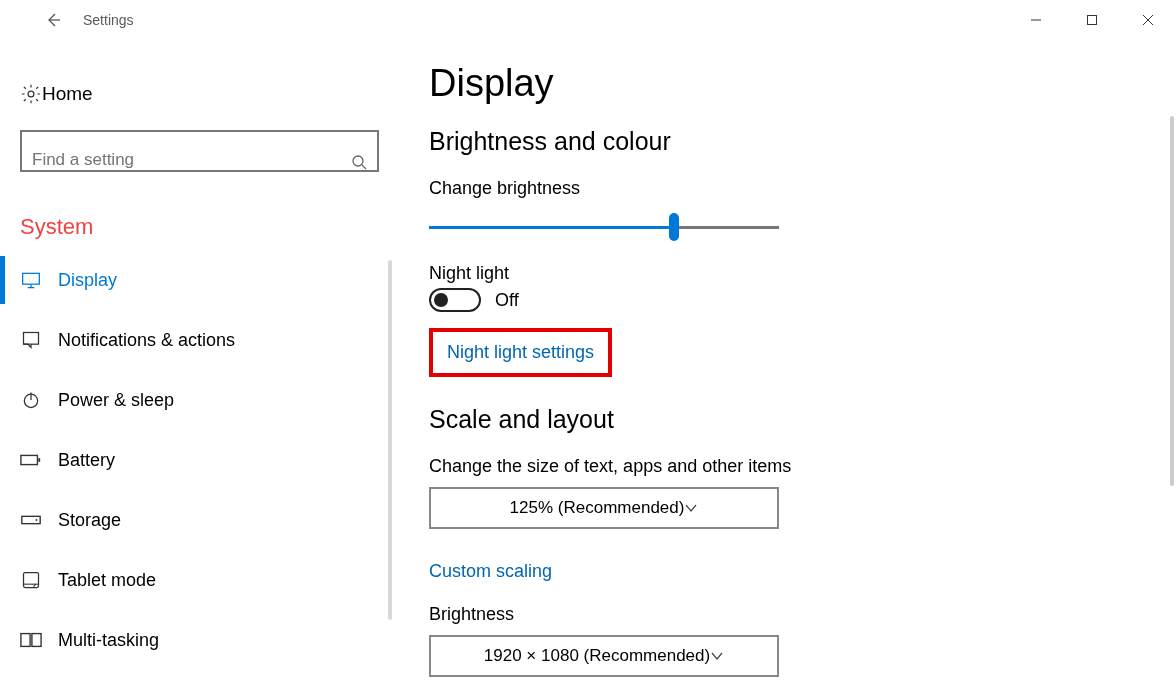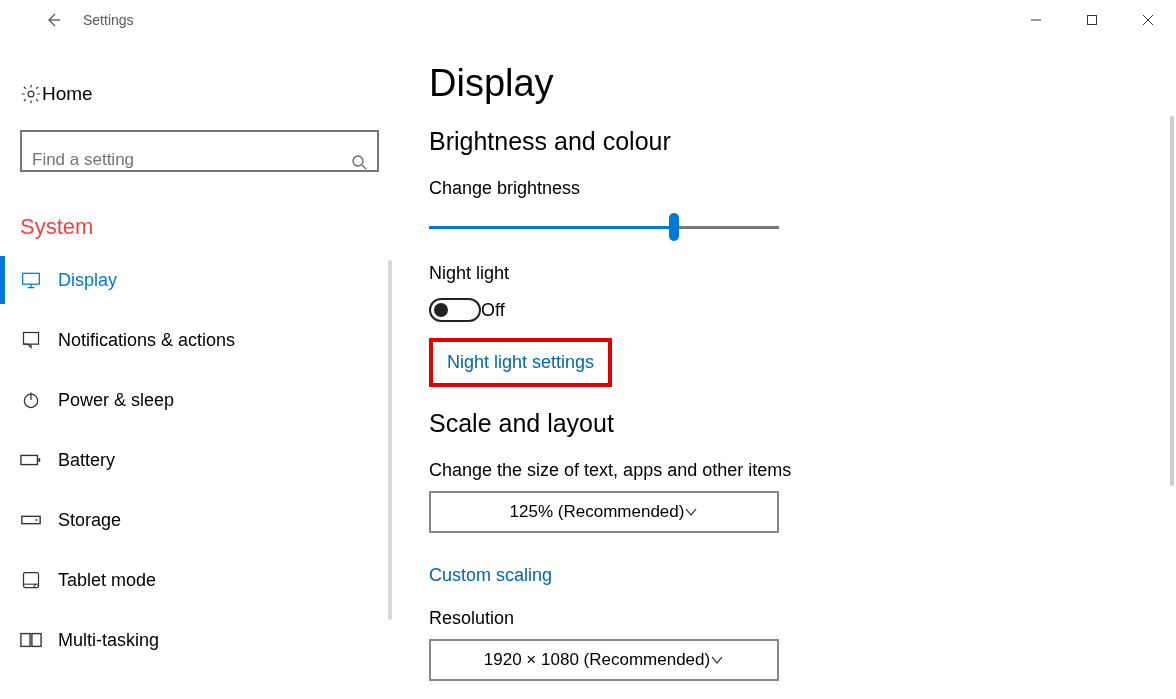--- a/index.html
+++ b/index.html
@@ -18,27 +18,27 @@
   .cat-label { color:#ef4444; font-size:22px; padding:42px 0 10px 20px; }
   .nav-list { }
   .nav-item { display:flex; align-items:center; gap:16px; height:60px; padding-left:20px; font-size:18px; position:relative; }
   .nav-item.active { color:#0078d7; }
   .nav-item.active::before { content:""; position:absolute; left:0; top:6px; bottom:6px; width:5px; background:#0078d7; }
   .nav-icon { width:22px; height:22px; display:flex; justify-content:center; align-items:center; color:#333; }
   .nav-item.active .nav-icon { color:#0078d7; }
   .content { flex:1; padding:22px 0 0 34px; position:relative; font-weight:300;}
   .page-title { font-size:38px; font-weight:400; letter-spacing:0px; }
   .section-title { font-size:25px; font-weight:400; margin-top:22px; }
-  .section-title.second { margin-top:22px; }
+  .section-title.second { margin-top:28px; }
   .field-label { font-size:18px; margin-top:22px; font-weight:400;}
   .slider-wrap { margin-top:14px; width:350px; height:28px; display:flex; align-items:center; }
   .slider-track-fill { height:3px; background:#0078d7; width:240px; }
   .slider-track-rest { height:3px; background:#777; flex:1; }
   .slider-thumb { width:10px; height:28px; background:#0078d7; border-radius:5px; }
-  .toggle-row { display:flex; align-items:center; margin-top:14px; }
+  .toggle-row { display:flex; align-items:center; gap:14px; margin-top:4px; }
   .toggle { width:52px; height:24px; border:2px solid #222; border-radius:14px; position:relative; }
   .toggle-knob { width:14px; height:14px; background:#222; border-radius:50%; position:absolute; left:3px; top:3px; }
   .toggle-label { font-size:18px; }
   .link { color:#0066b4; font-size:18px; display:inline-block; }
   .link.highlighted { border:4px solid #e30000; padding:10px 14px; margin-top:16px; }
   .custom-scaling-link { margin-top:32px; }
   .dropdown { width:350px; height:42px; border:2px solid #888; margin-top:10px; display:flex; align-items:center; padding:0 12px; font-size:17px; justify-content:center; }
   .chevron-down { width:14px; height:14px; }
   .scrollbar-outer { position:absolute; right:0; top:0; width:16px; height:100%; }
   .scrollbar-thumb-outer { position:absolute; right:2px; top:76px; width:4px; height:370px; background:#ccc; border-radius:2px;}
@@ -189,21 +189,21 @@
 
     <div class="section-title second">Scale and layout</div>
     <div class="field-label">Change the size of text, apps and other items</div>
     <div class="dropdown">
       <span>125% (Recommended)</span>
       <svg class="chevron-down" viewBox="0 0 14 14">
           <path d="M2 4 L7 10 L12 4" stroke="#444" stroke-width="1.2" fill="none"></path>
         </svg>
     </div>
     <div class="custom-scaling-link"><a class="link">Custom scaling</a></div>
-    <div class="field-label">Resolution</div>
+    <div class="field-label">Brightness</div>
     <div class="dropdown">
       <span>1920 × 1080 (Recommended)</span>
       <svg class="chevron-down" viewBox="0 0 14 14">
           <path d="M2 4 L7 10 L12 4" stroke="#444" stroke-width="1.2" fill="none"></path>
         </svg>
     </div>
 
     <div class="scrollbar-outer">
       <div class="scrollbar-thumb-outer"></div>
     </div>

